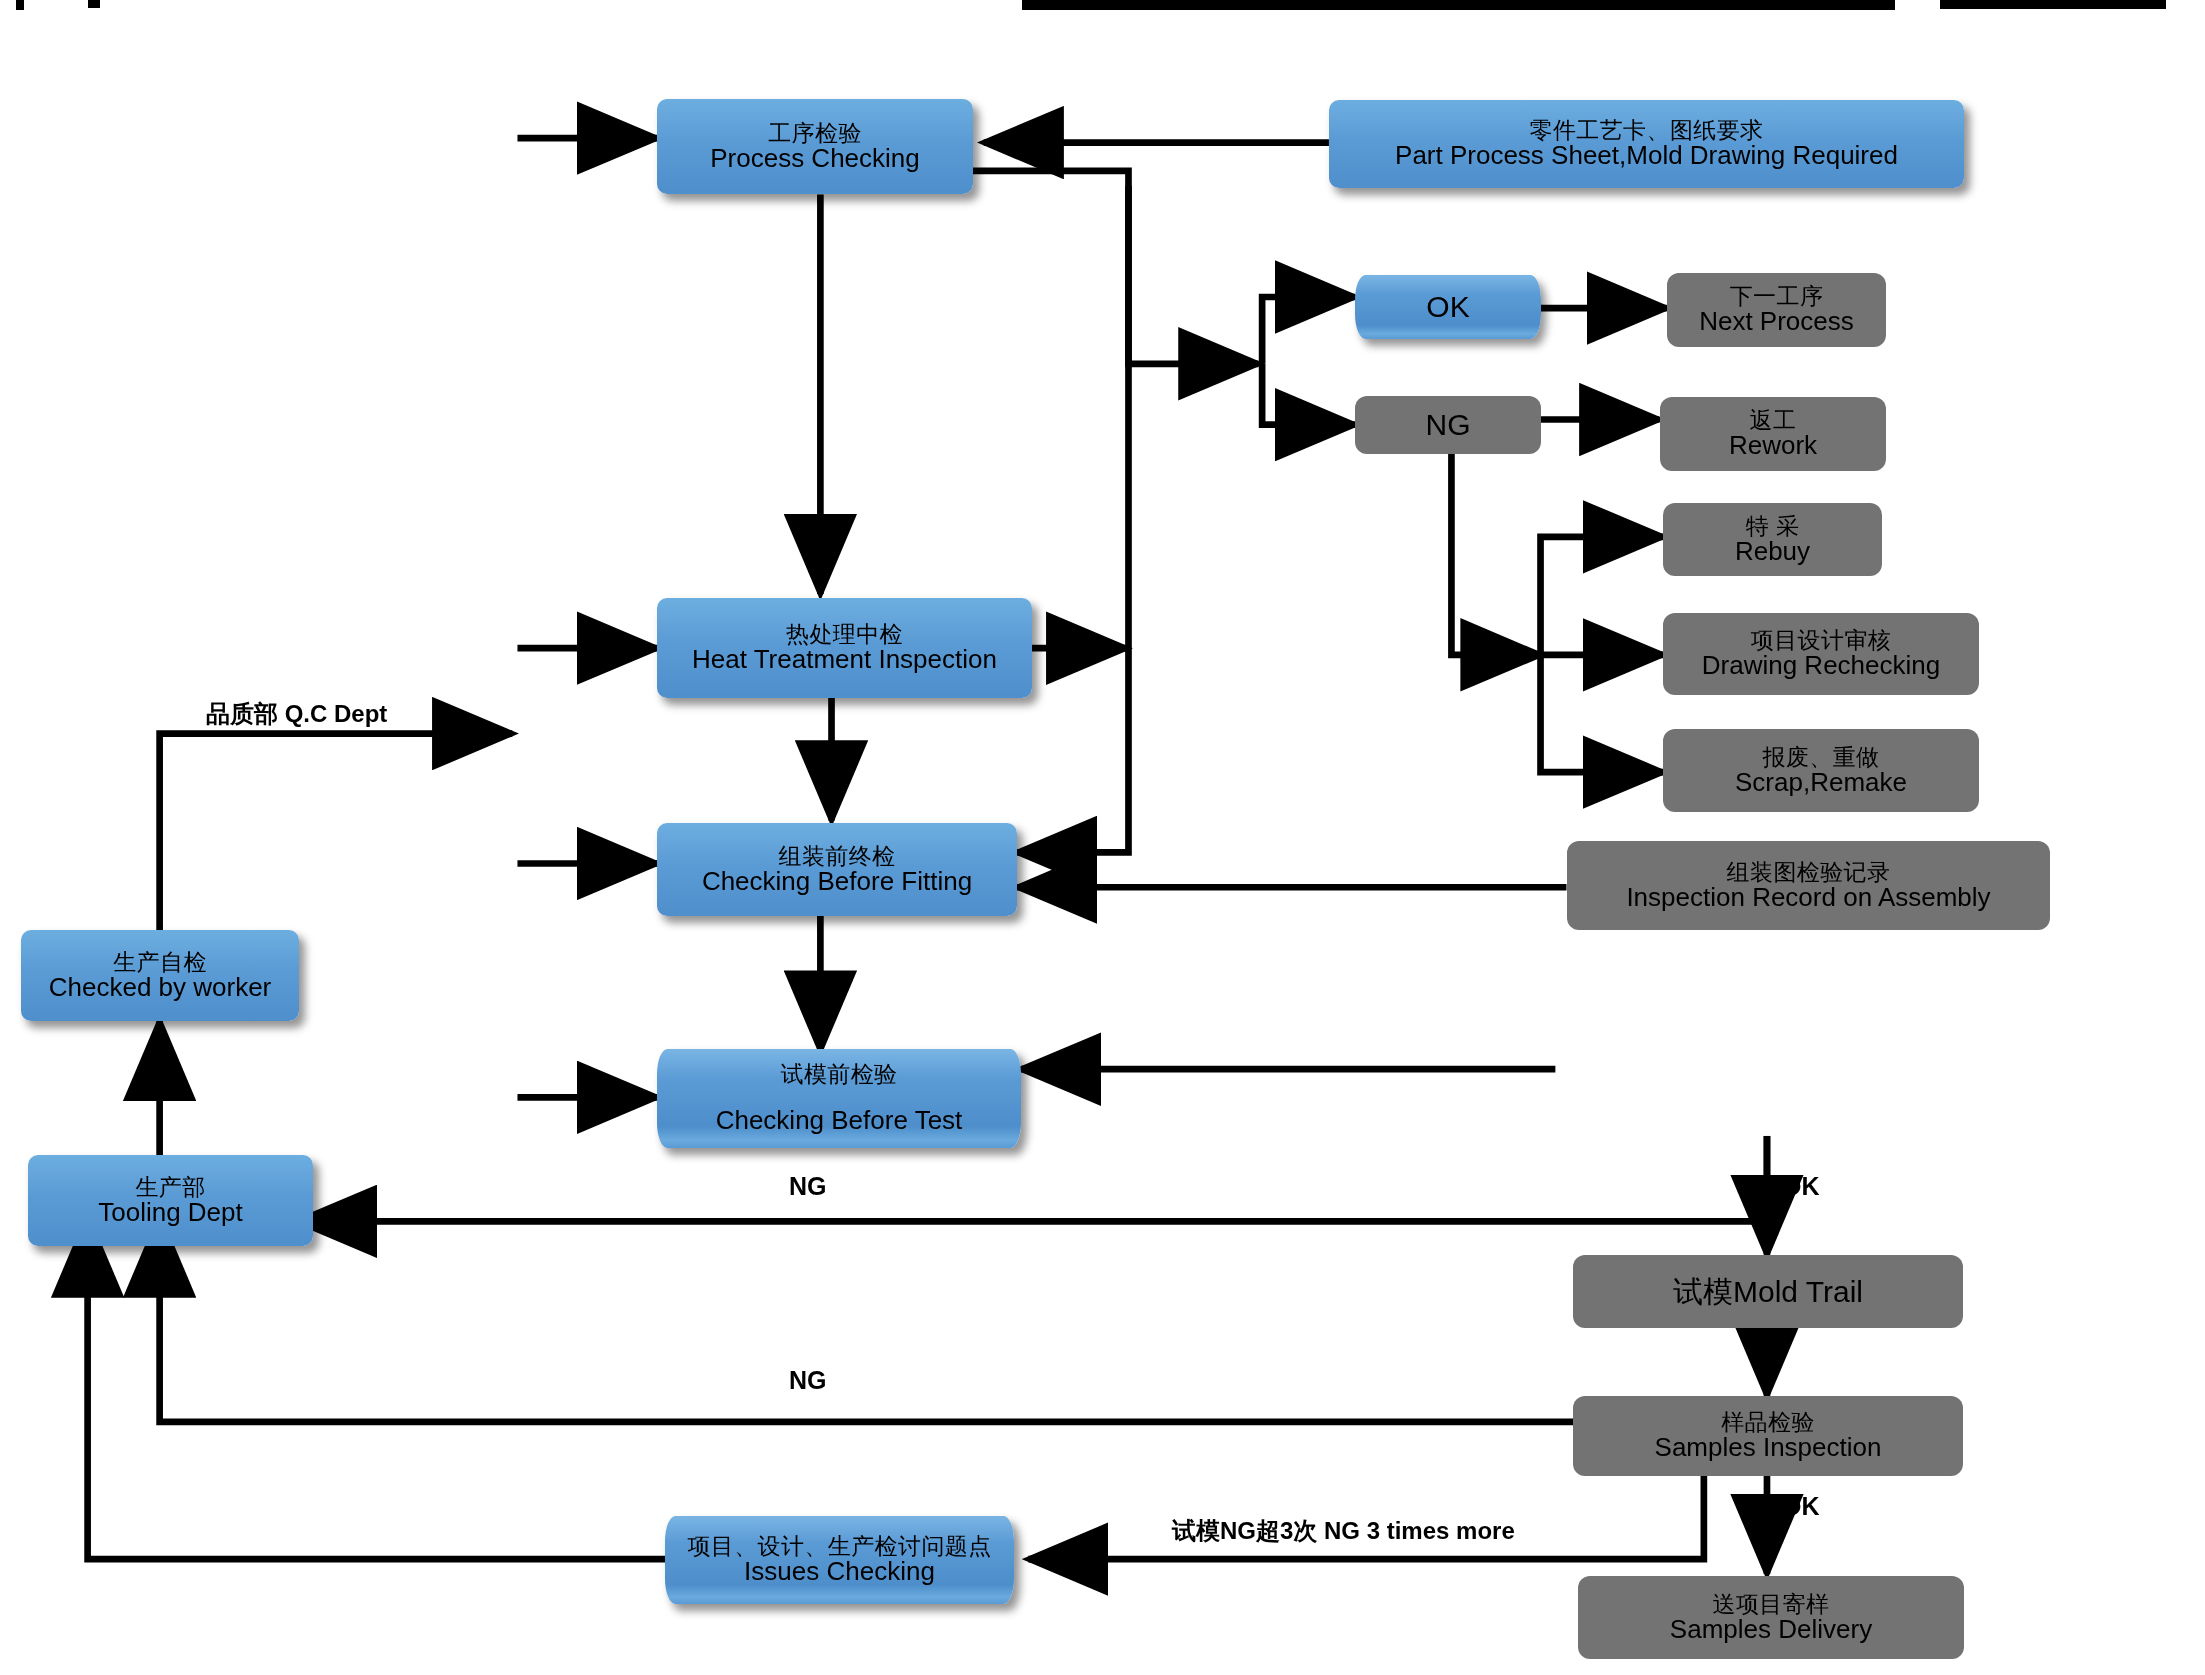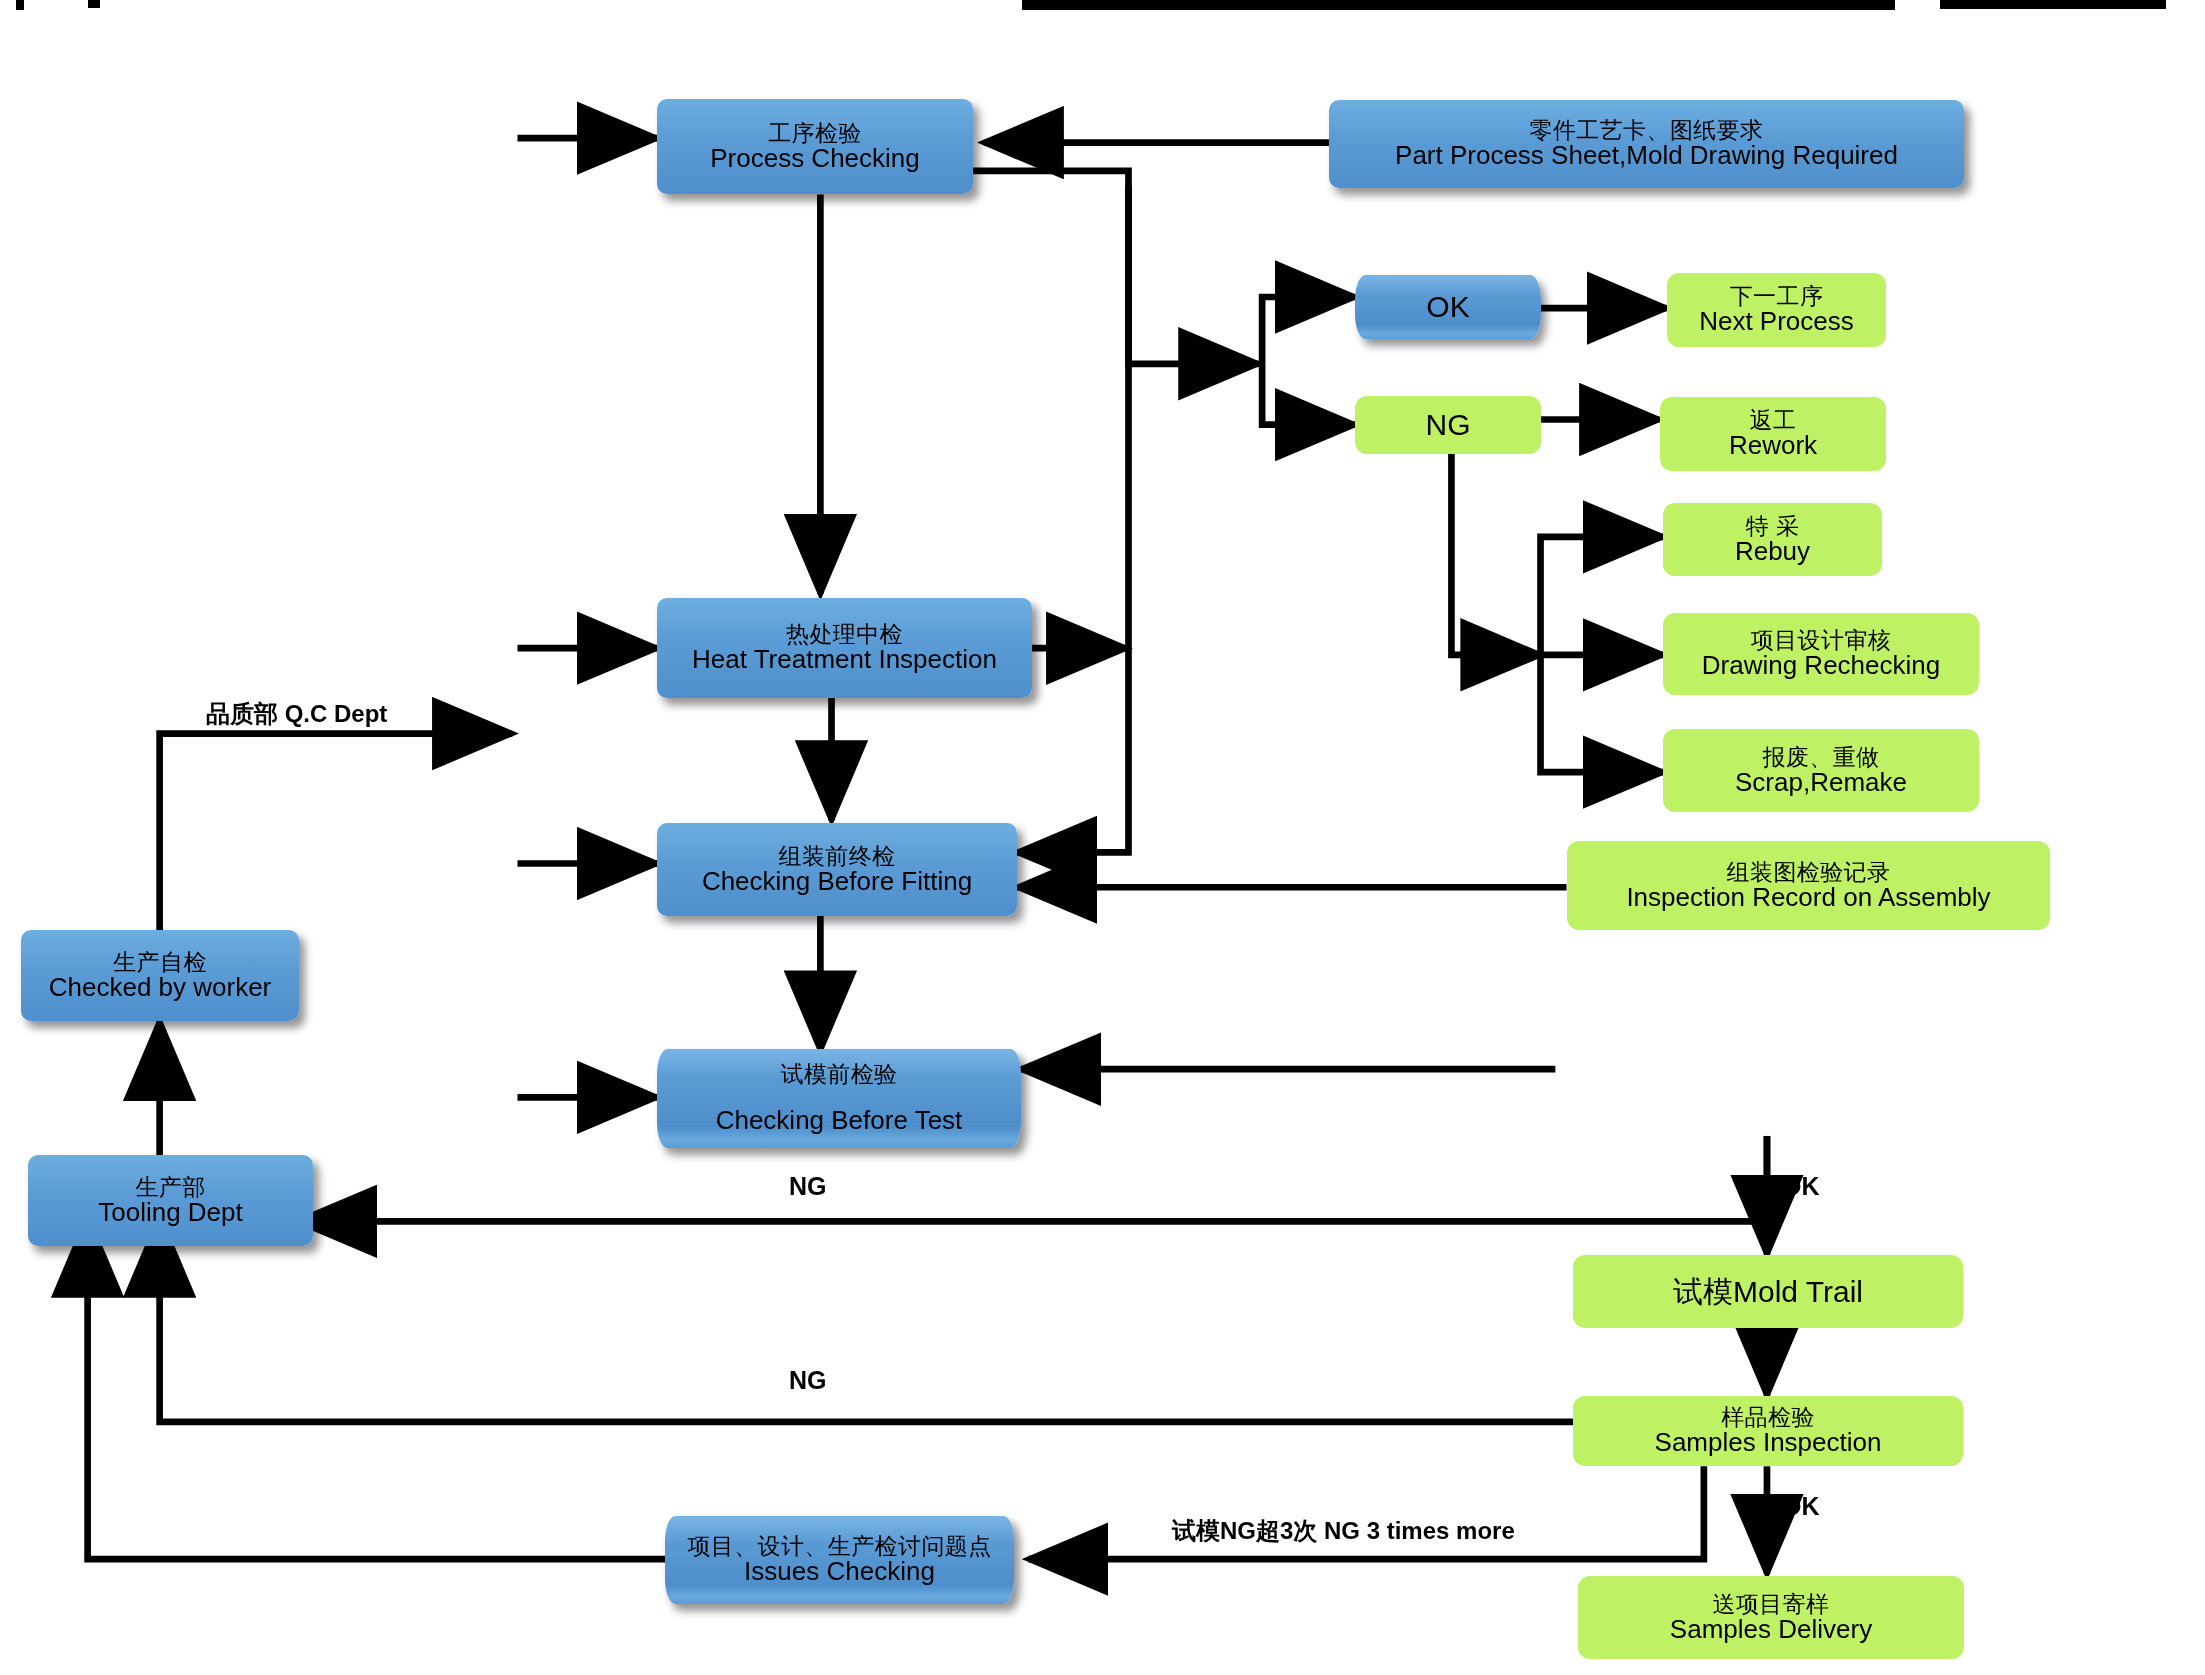--- a/index.html
+++ b/index.html
@@ -14,21 +14,21 @@
     border-radius:10px;
     display:flex;flex-direction:column;
     align-items:center;justify-content:center;
     color:#000;
     text-align:center;
     line-height:1.06;
     padding:3px 7.4px;
   }
   .node .cn{font-size:23px;font-weight:400;letter-spacing:0.4px;}
   .node .en{font-size:26px;font-weight:400;}
-  .node.flat{background:#bef264;border-radius:12px;}
+  .node.flat{background:#737373;border-radius:12px;}
   .node.shadow{box-shadow:5.2px 6.7px 8.2px rgba(0,0,0,.42);}
   .node.cyl{
     background:linear-gradient(180deg,#7ab5e4 0%,#5b9bd5 30%,#4d8ecb 78%,#6aaade 92%,#5b9bd5 100%);
     border-radius:10.4px/25px;
   }
   .node.single .en{font-size:30px;}
 
   .wlabel{
     position:absolute;color:#000;font-size:25px;font-weight:bold;
     white-space:nowrap;
@@ -189,21 +189,21 @@
 
   <div class="node shadow" style="left:28px;top:1155px;width:285px;height:91px;">
     <span class="cn">生产部</span>
     <span class="en">Tooling Dept</span>
   </div>
 
   <div class="node flat single" style="left:1573px;top:1255px;width:390px;height:73px;">
     <span class="en">试模Mold Trail</span>
   </div>
 
-  <div class="node flat" style="left:1573px;top:1396px;width:390px;height:70px;">
+  <div class="node flat" style="left:1573px;top:1396px;width:390px;height:80px;">
     <span class="cn">样品检验</span>
     <span class="en">Samples Inspection</span>
   </div>
 
   <div class="node cyl shadow" style="left:665px;top:1516px;width:349px;height:88px;">
     <span class="cn">项目、设计、生产检讨问题点</span>
     <span class="en">Issues Checking</span>
   </div>
 
   <div class="node flat" style="left:1578px;top:1576px;width:386px;height:83px;">

